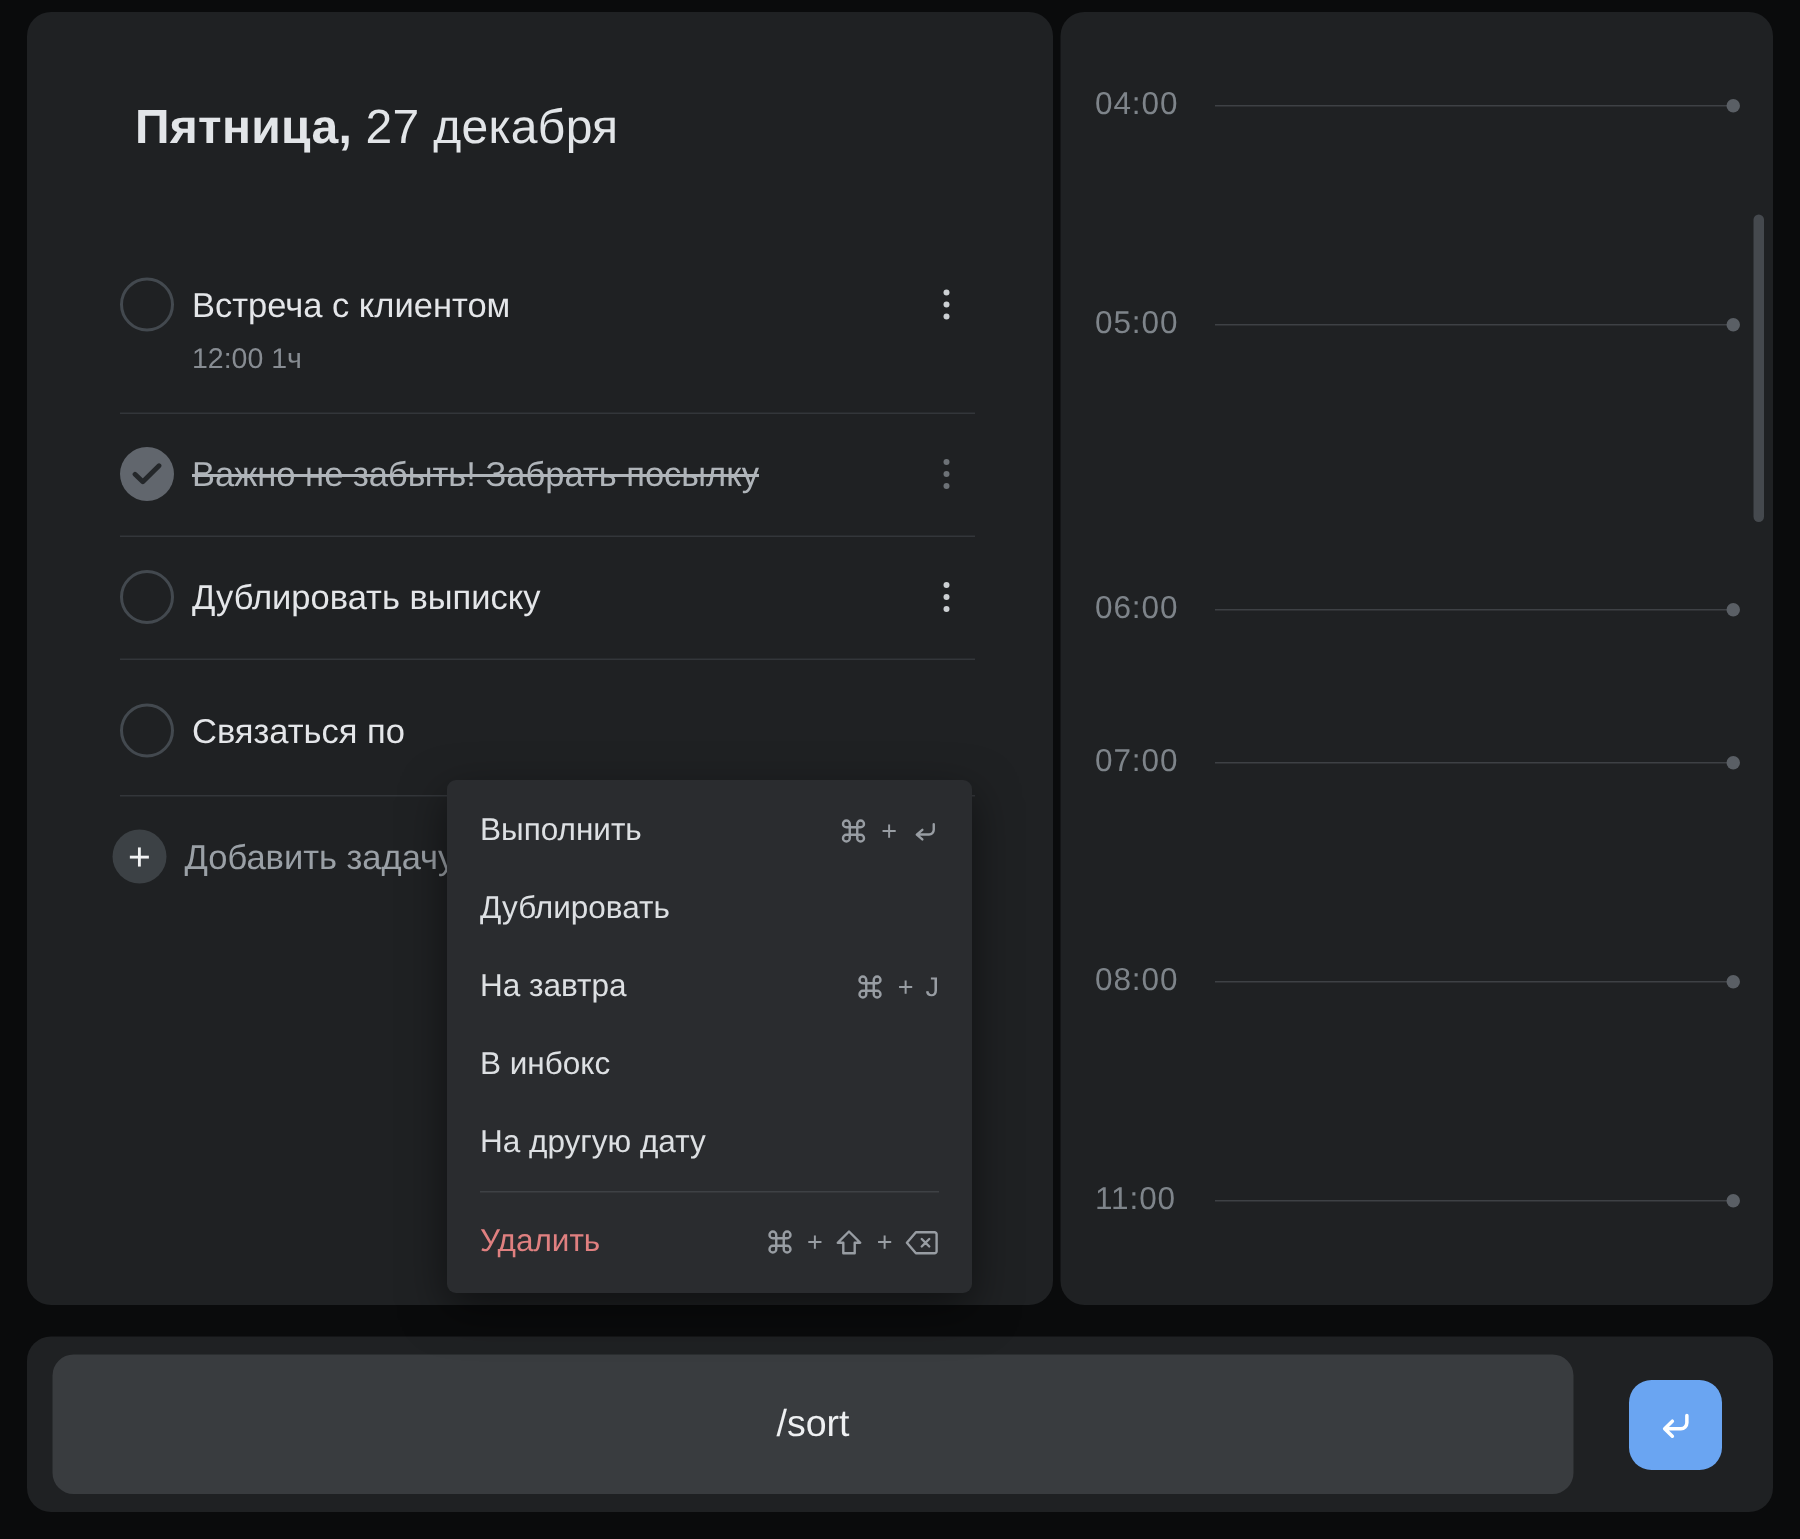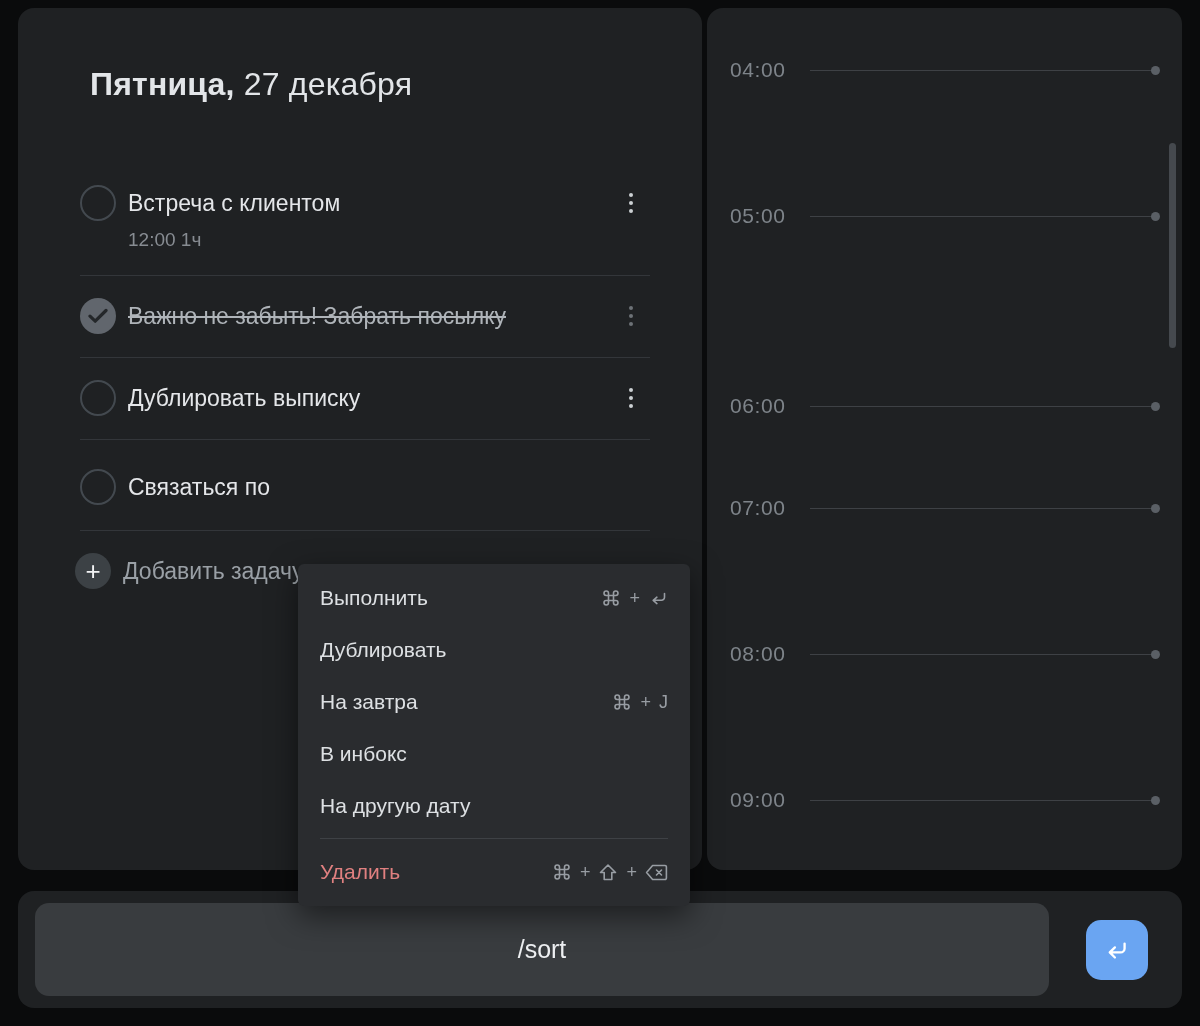--- a/index.html
+++ b/index.html
@@ -42,23 +42,23 @@
   .kebab i { width: 4px; height: 4px; border-radius: 50%; background: #ccd0d3; }
   .kebab.dim i { background: #6d7277; }
   .kebab.k1 { top: 17px; } .kebab.k2 { top: 24px; } .kebab.k3 { top: 26px; } .kebab.k4 { top: 26px; }
 
   .add-task-row { display: flex; align-items: center; margin-left: -5px; padding-top: 22px; cursor: pointer; }
   .plus-circle { width: 36px; height: 36px; border-radius: 50%; background: #3c4145; color: #f2f3f4;
                  display: flex; align-items: center; justify-content: center; font-size: 26px; font-weight: 400; line-height: 1; }
   .add-task-label { margin-left: 12px; font-size: 23px; color: #9aa0a6; white-space: nowrap; }
 
   
-  .context-menu { position: absolute; left: 298px; top: 520px; width: 392px; height: 342px;
+  .context-menu { position: absolute; left: 298px; top: 520px; width: 350px; height: 342px;
                   background: #2a2c2f; border-radius: 6px; padding: 8px 0;
-                  box-shadow: 0 10px 30px rgba(0,0,0,.5); z-index: 10; margin-top: 44px; }
+                  box-shadow: 0 10px 30px rgba(0,0,0,.5); z-index: 10; }
   .menu-item { height: 52px; display: flex; align-items: center; justify-content: space-between;
                padding: 0 22px; cursor: pointer; }
   .menu-item .ml { font-size: 21px; color: #dde0e3; }
   .menu-item.danger .ml { color: #e08080; }
   .menu-sep { height: 1px; background: #3e4145; margin: 6px 22px 7px 22px; }
   .shortcut { display: flex; align-items: center; gap: 8px; color: #989da3; font-size: 18px; }
   .shortcut .tok { line-height: 1; }
   .shortcut svg { display: block; }
 
   
@@ -171,21 +171,21 @@
         <span class="hour-label">07:00</span>
         <div class="hour-line"></div>
         <div class="hour-dot"></div>
       </div>
       <div class="hour-row" style="top: 634px;">
         <span class="hour-label">08:00</span>
         <div class="hour-line"></div>
         <div class="hour-dot"></div>
       </div>
       <div class="hour-row" style="top: 780px;">
-        <span class="hour-label">09:00</span>
+        <span class="hour-label">11:00</span>
         <div class="hour-line"></div>
         <div class="hour-dot"></div>
       </div>
     </div>
   <div class="scroll-thumb"></div>
 </div>
 
 <div class="context-menu">
   <div class="menu-item">
     <span class="ml">Выполнить</span>

